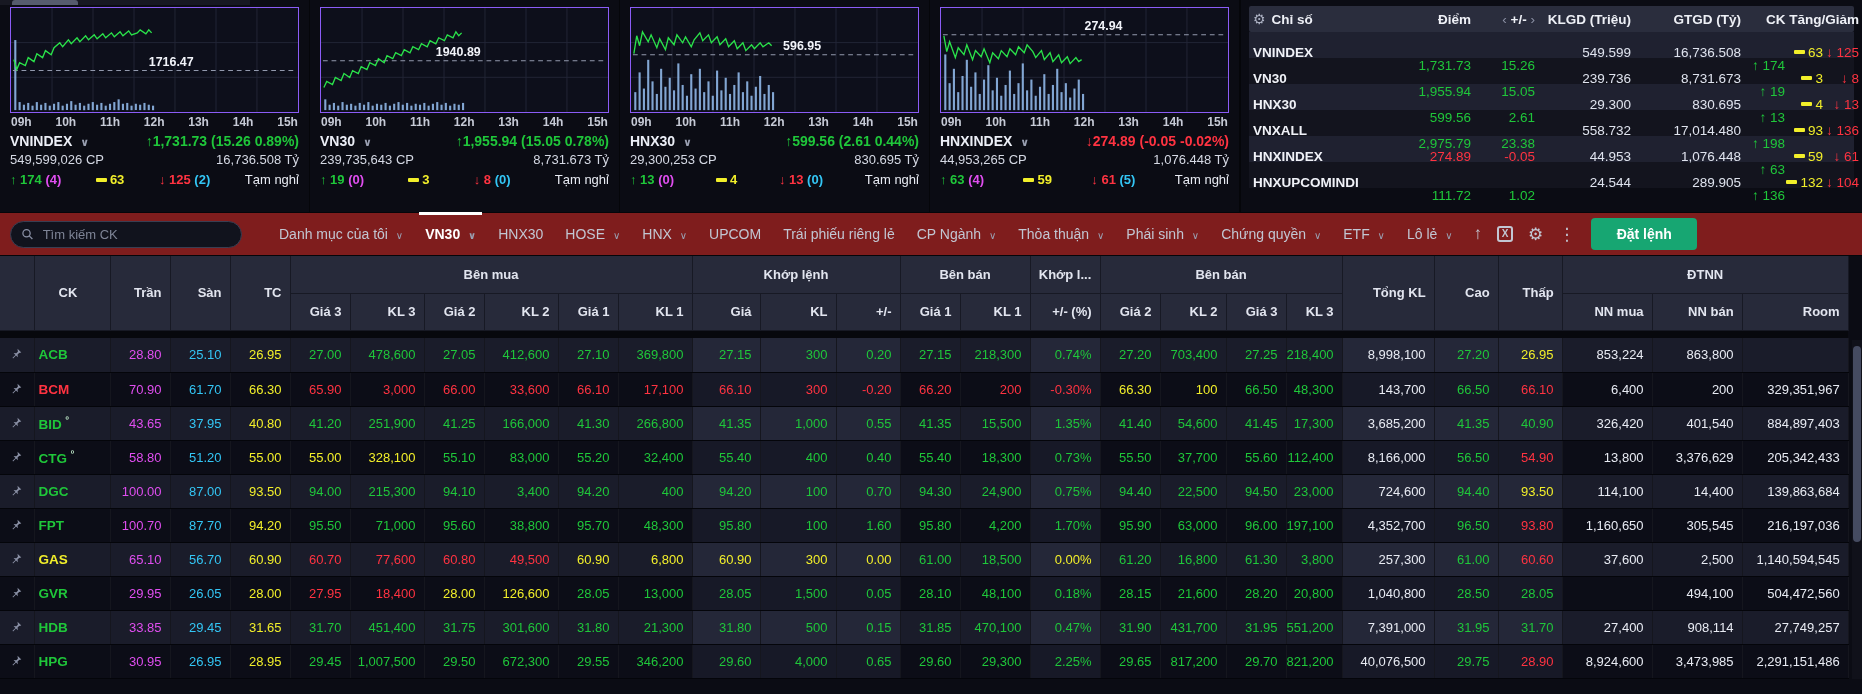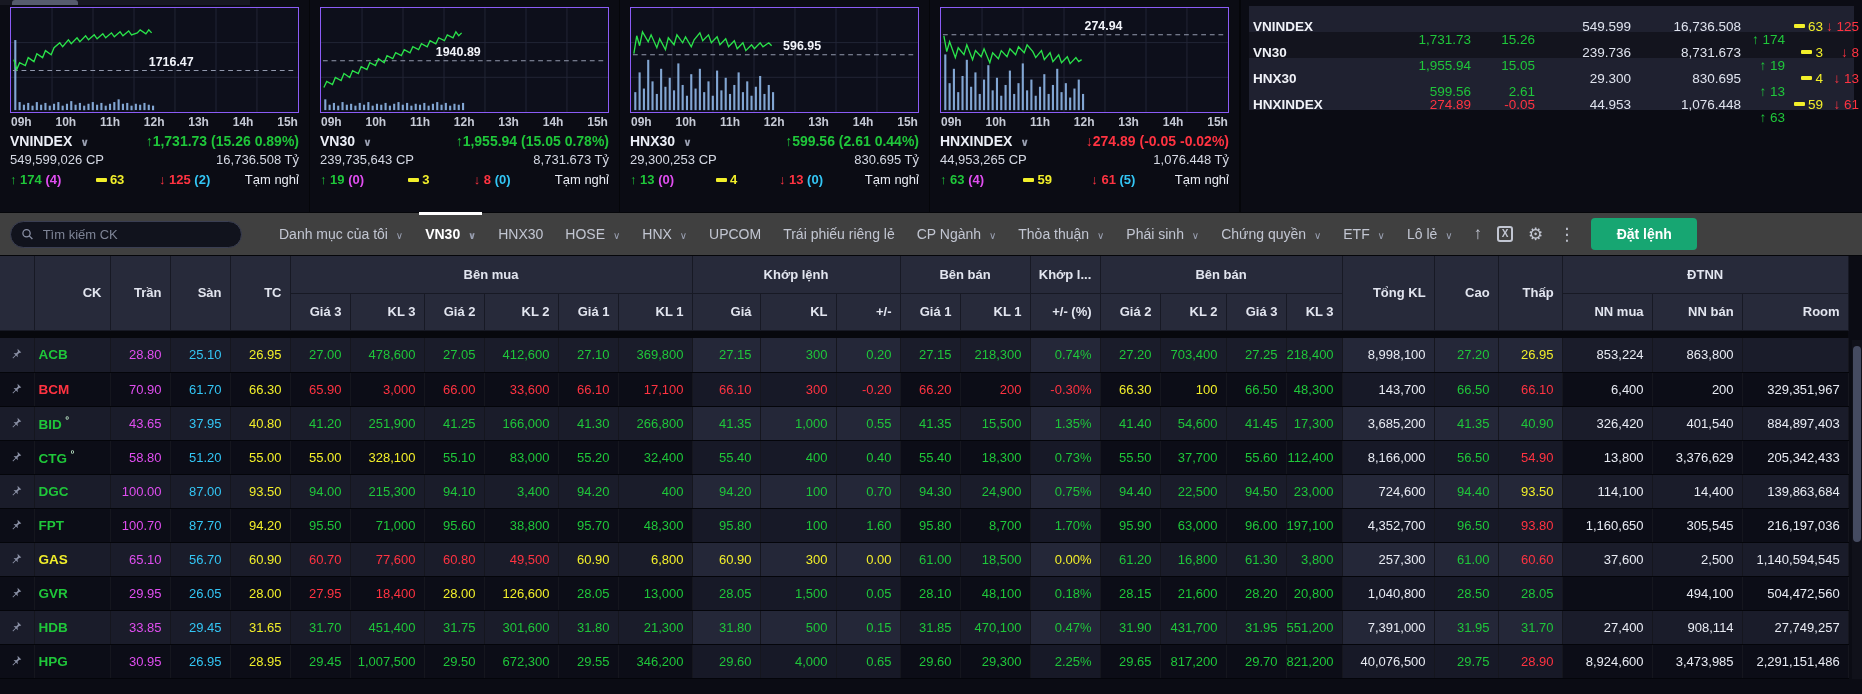--- a/index.html
+++ b/index.html
@@ -33,38 +33,38 @@
   .idx{width:622px;border-left:1px solid #05060a;padding:6px 8px 0 8px;font-size:13.5px;}
   .idx-row{display:grid;grid-template-columns:130px 88px 64px 96px 110px 44px 38px 36px;align-items:center;height:26px;padding:0 4px;}
   .idx-head{background:#2a2d3d;color:#eef0f6;font-weight:bold;border-radius:2px;}
   .idx-row .rnum{text-align:right;}
   .idx-row.lt{background:#1f2130;} .idx-row.dk{background:#13141e;}
   .idx-name{color:#f0f2f8;font-weight:bold;white-space:nowrap;overflow:hidden;}
   .gear{color:#aeb3c4;margin-right:6px;font-size:14px;cursor:pointer;}
   .chev{color:#8b90a4;font-weight:normal;}
   .bd-up{color:var(--g);text-align:right;margin-top:26px;} .bd-dn{color:var(--r);text-align:right;} .bd-fl{color:var(--y);text-align:right;}
 
-  .nav{height:44px;display:flex;align-items:center;background:#404040;border-top:1px solid #05060a;border-bottom:1px solid #05060a;padding:0 10px;position:relative;}
+  .nav{height:44px;display:flex;align-items:center;background:#7f1d1d;border-top:1px solid #05060a;border-bottom:1px solid #05060a;padding:0 10px;position:relative;}
   .search{width:232px;height:27px;border:1px solid #3a3e52;border-radius:14px;background:#11131d;display:flex;align-items:center;padding:0 10px;margin-right:26px;}
   .search input{background:transparent;border:0;outline:none;color:#cfd3df;font-size:13px;width:100%;}
   .search input::placeholder{color:#7e8496;}
   .nav-item{color:#c2c6d2;font-size:14px;margin:12px 11px;cursor:pointer;white-space:nowrap;}
   .nav-item i{font-style:normal;color:#9aa0b2;font-size:10px;margin-left:4px;}
   .nav-item.active{color:#fff;font-weight:bold;position:relative;}
   .nav-item.active::before{content:"";position:absolute;top:-14px;left:-6px;right:-6px;height:3px;background:#fff;}
   .nav-icons{display:flex;align-items:center;gap:15px;color:#c2c6d2;margin-left:10px;}
   .nico{font-size:17px;cursor:pointer;}
   .excel{width:16px;height:16px;border:2px solid #c2c6d2;border-radius:3px;font-size:10px;line-height:12px;text-align:center;font-weight:bold;cursor:pointer;}
   .order{margin-left:16px;width:106px;height:32px;background:#17a672;color:#fff;border:0;border-radius:4px;font-size:14px;font-weight:bold;cursor:pointer;}
 
   .board{position:relative;}
   table{border-collapse:collapse;table-layout:fixed;width:1848px;font-size:13px;}
   thead th{background:#272a3a;color:#e2e5ef;font-weight:bold;height:37px;border-right:1px solid #171924;border-bottom:1px solid #171924;text-align:right;padding:0 8px 0 0;white-space:nowrap;overflow:hidden;}
   thead th.grp{text-align:center;padding:0;margin-left:24px;}
-  thead th.lft{text-align:right;}
+  thead th.lft{text-align:center;}
   tbody td{height:34px;border-right:1px solid rgba(255,255,255,0.045);border-bottom:1px solid #04050a;text-align:right;padding:0 8px 0 0;white-space:nowrap;overflow:hidden;}
   tr.lt{background:#1a1c2a;} tr.dk{background:#0c0d17;}
   td.band{background:rgba(125,135,190,0.10);}
   td.ck{text-align:left;padding-left:4px;font-weight:bold;font-size:13.5px;}
   td.ck sup{font-size:9px;color:#bfe8c8;}
   td.pin{text-align:center;padding:0;cursor:pointer;}
   tr.spacer td{height:8px;background:#07080d;border:0;}
   .c-g{color:var(--g);} .c-r{color:var(--r);} .c-y{color:var(--y);} .c-m{color:var(--m);} .c-c{color:var(--c);} .c-w{color:var(--w);}
   .vscroll{position:absolute;right:0;top:84px;bottom:0;width:10px;background:#10111a;}
   .vthumb{position:absolute;top:6px;left:1px;width:8px;height:58%;background:#454b61;border-radius:4px;}
@@ -367,20 +367,28 @@
           <div class="info3">
             <span class="b up">↑ 63 <em>(4)</em></span>
             <span class="b flat"><span class="bar"></span>59</span>
             <span class="b down">↓ 61 <em>(5)</em></span>
             <span class="status">Tạm nghỉ</span>
           </div>
         </div>
       </div>
 
     <div class="idx">
+      <div class="idx-row idx-head">
+        <span><span class="gear">⚙</span><span>Chỉ số</span></span>
+        <span class="rnum">Điểm</span>
+        <span class="rnum"><span class="chev">‹</span> <span>+/-</span> <span class="chev">›</span></span>
+        <span class="rnum">KLGD (Triệu)</span>
+        <span class="rnum">GTGD (Tỷ)</span>
+        <span class="rnum" style="grid-column:span 3">CK Tăng/Giảm</span>
+      </div>
       <div id="idxRows">
           <div class="idx-row lt">
             <span class="idx-name">VNINDEX</span>
             <span class="rnum bd-up">1,731.73</span>
             <span class="rnum bd-up">15.26</span>
             <span class="rnum">549.599</span>
             <span class="rnum">16,736.508</span>
             <span class="bd-up">↑ 174</span>
             <span class="bd-fl"><span class="bar"></span>63</span>
             <span class="bd-dn">↓ 125</span>
@@ -398,29 +406,49 @@
           <div class="idx-row lt">
             <span class="idx-name">HNX30</span>
             <span class="rnum bd-up">599.56</span>
             <span class="rnum bd-up">2.61</span>
             <span class="rnum">29.300</span>
             <span class="rnum">830.695</span>
             <span class="bd-up">↑ 13</span>
             <span class="bd-fl"><span class="bar"></span>4</span>
             <span class="bd-dn">↓ 13</span>
           </div>
+          <div class="idx-row dk">
+            <span class="idx-name">VNXALL</span>
+            <span class="rnum bd-up">2,975.79</span>
+            <span class="rnum bd-up">23.38</span>
+            <span class="rnum">558.732</span>
+            <span class="rnum">17,014.480</span>
+            <span class="bd-up">↑ 198</span>
+            <span class="bd-fl"><span class="bar"></span>93</span>
+            <span class="bd-dn">↓ 136</span>
+          </div>
           <div class="idx-row lt">
             <span class="idx-name">HNXINDEX</span>
             <span class="rnum bd-dn">274.89</span>
             <span class="rnum bd-dn">-0.05</span>
             <span class="rnum">44.953</span>
             <span class="rnum">1,076.448</span>
             <span class="bd-up">↑ 63</span>
             <span class="bd-fl"><span class="bar"></span>59</span>
             <span class="bd-dn">↓ 61</span>
+          </div>
+          <div class="idx-row dk">
+            <span class="idx-name">HNXUPCOMINDI</span>
+            <span class="rnum bd-up">111.72</span>
+            <span class="rnum bd-up">1.02</span>
+            <span class="rnum">24.544</span>
+            <span class="rnum">289.905</span>
+            <span class="bd-up">↑ 136</span>
+            <span class="bd-fl"><span class="bar"></span>132</span>
+            <span class="bd-dn">↓ 104</span>
           </div>
         </div>
     </div>
   </div>
 
   <div class="nav">
     <div class="search">
       <svg width="14" height="14" viewBox="0 0 16 16" style="margin-right:7px">
           <circle cx="7" cy="7" r="4.6" fill="none" stroke="#8a90a5" stroke-width="1.6"></circle>
           <line x1="10.4" y1="10.4" x2="14.4" y2="14.4" stroke="#8a90a5" stroke-width="1.6"></line>
@@ -691,21 +719,21 @@
             <td class="c-g">95.50</td>
             <td class="c-g">71,000</td>
             <td class="c-g">95.60</td>
             <td class="c-g">38,800</td>
             <td class="c-g">95.70</td>
             <td class="c-g">48,300</td>
             <td class="c-g band">95.80</td>
             <td class="c-g band">100</td>
             <td class="c-g band">1.60</td>
             <td class="c-g">95.80</td>
-            <td class="c-g">8,700</td>
+            <td class="c-g">4,200</td>
             <td class="c-g band">1.70%</td>
             <td class="c-g">95.90</td>
             <td class="c-g">63,000</td>
             <td class="c-g">96.00</td>
             <td class="c-g">197,100</td>
             <td class="c-w band">4,352,700</td>
             <td class="c-g band">96.50</td>
             <td class="c-r band">93.80</td>
             <td class="c-w">1,160,650</td>
             <td class="c-w">305,545</td>

